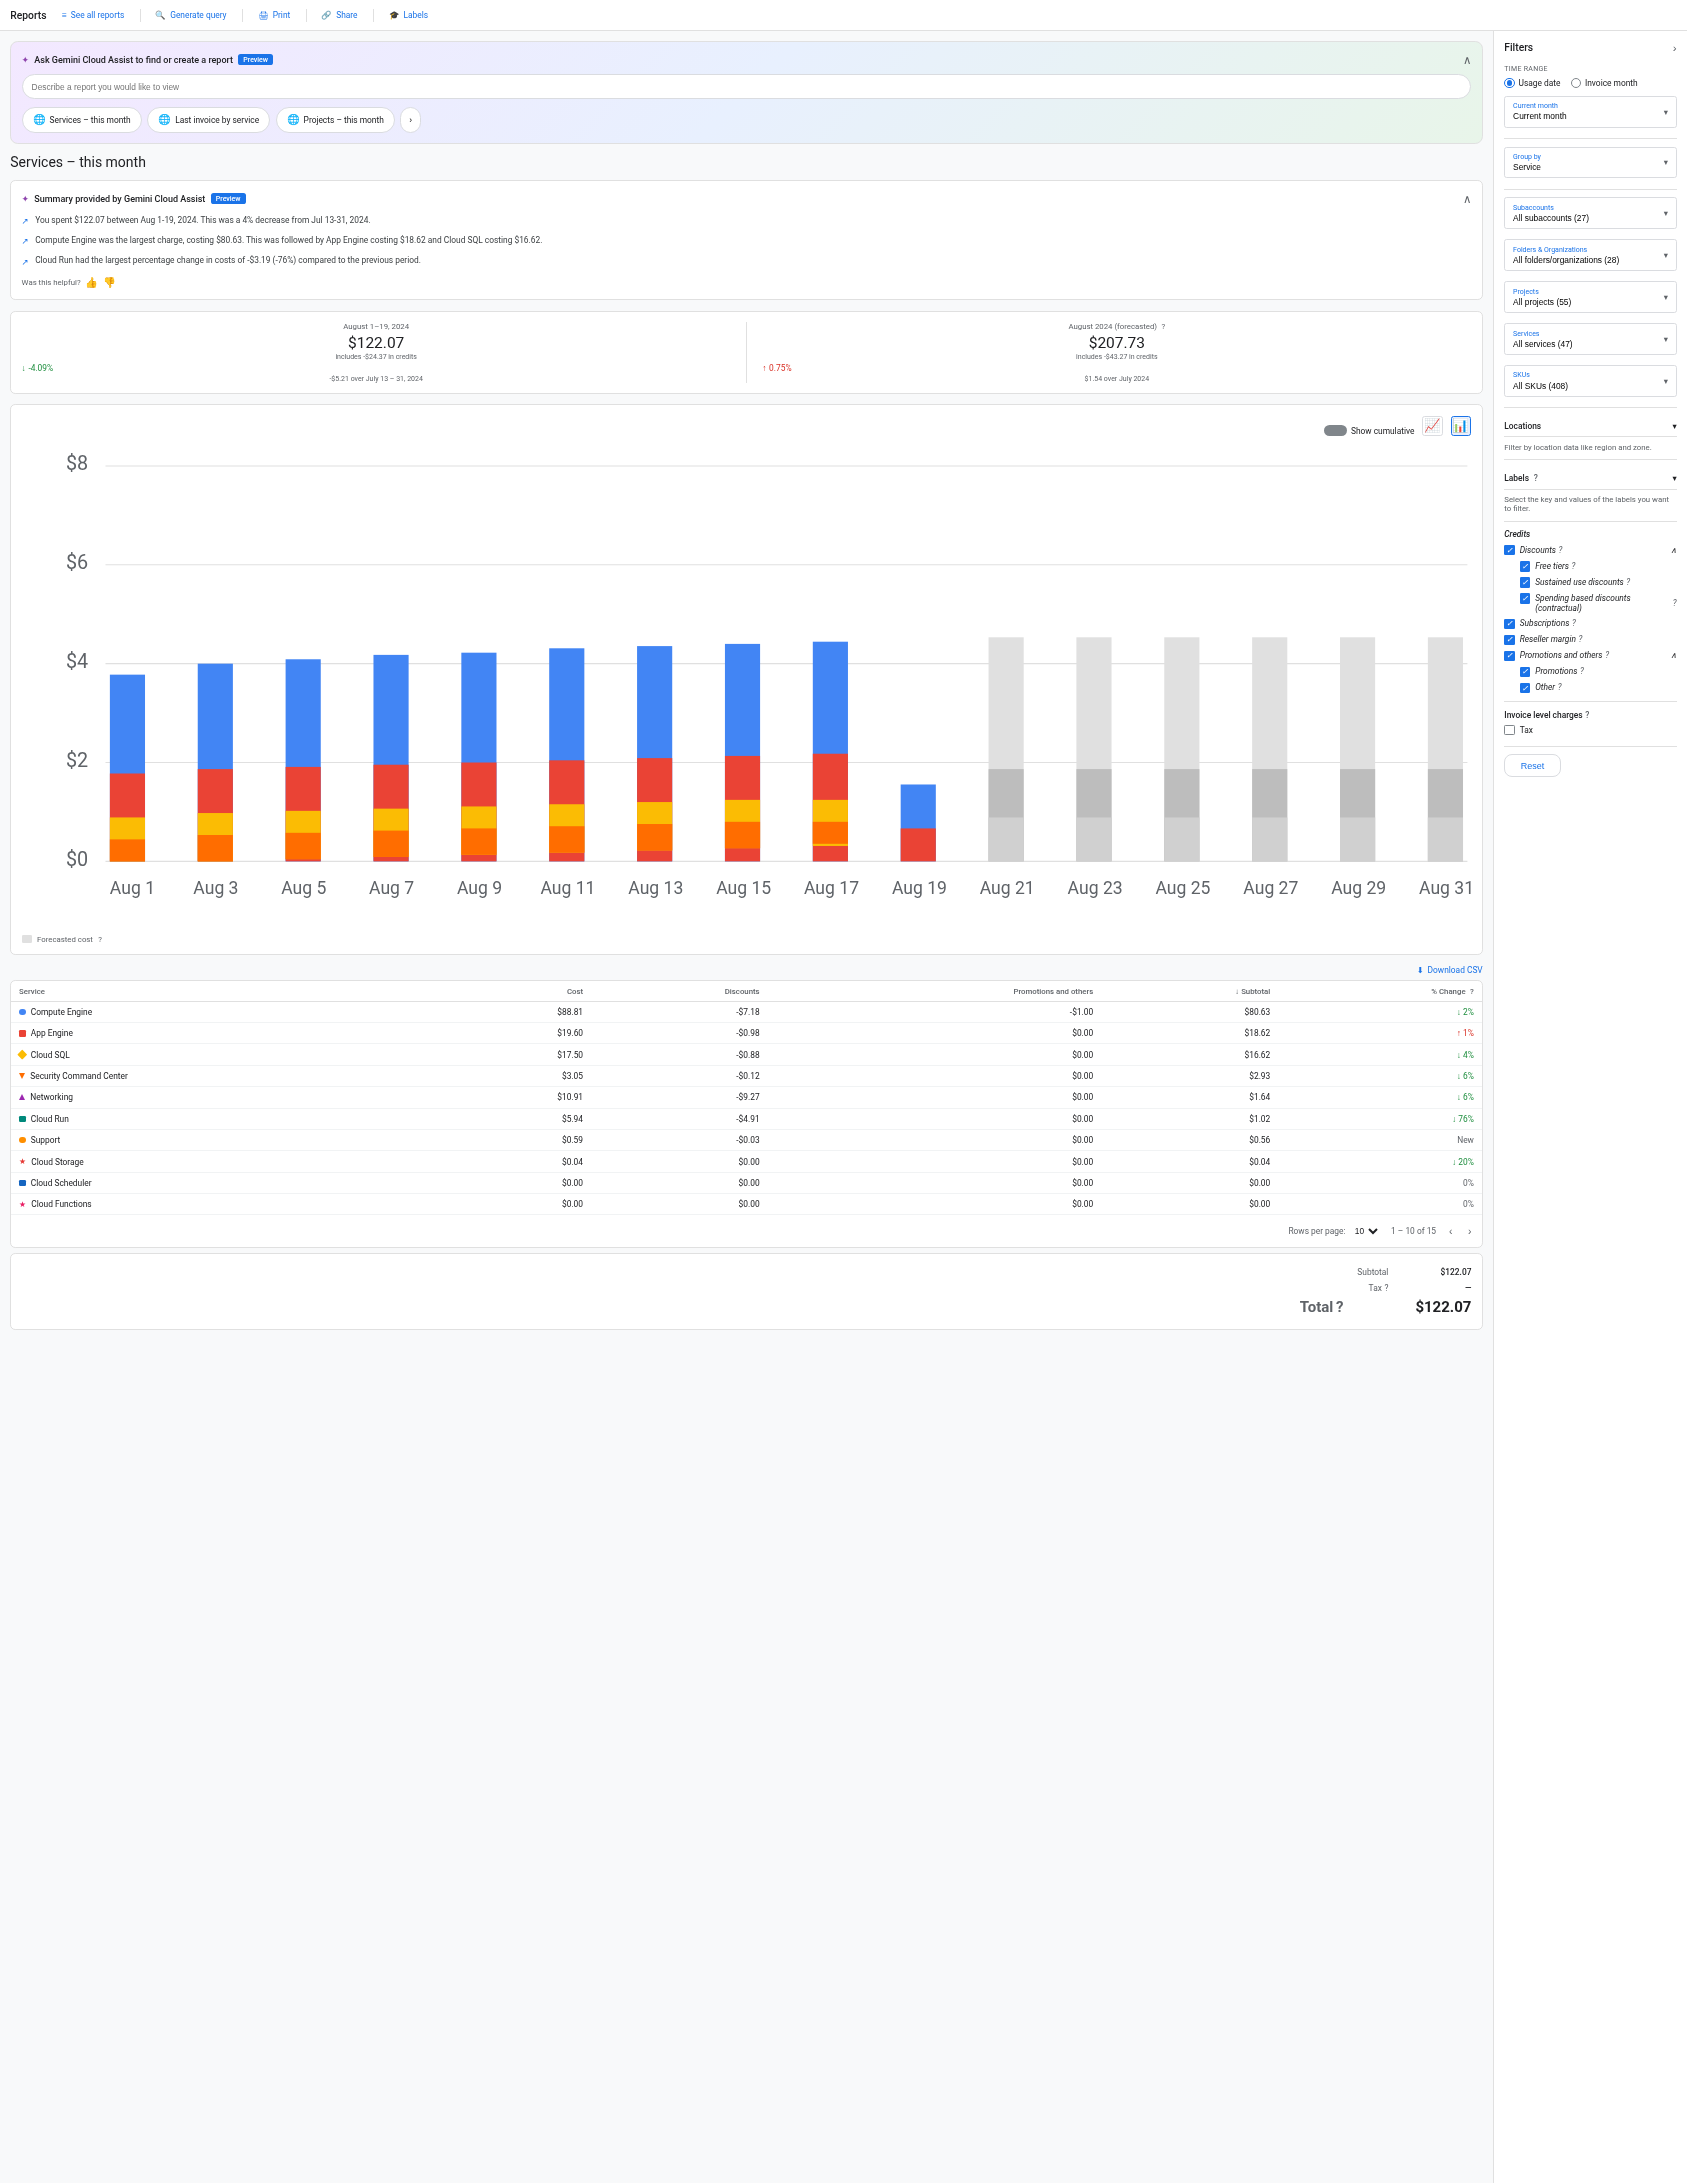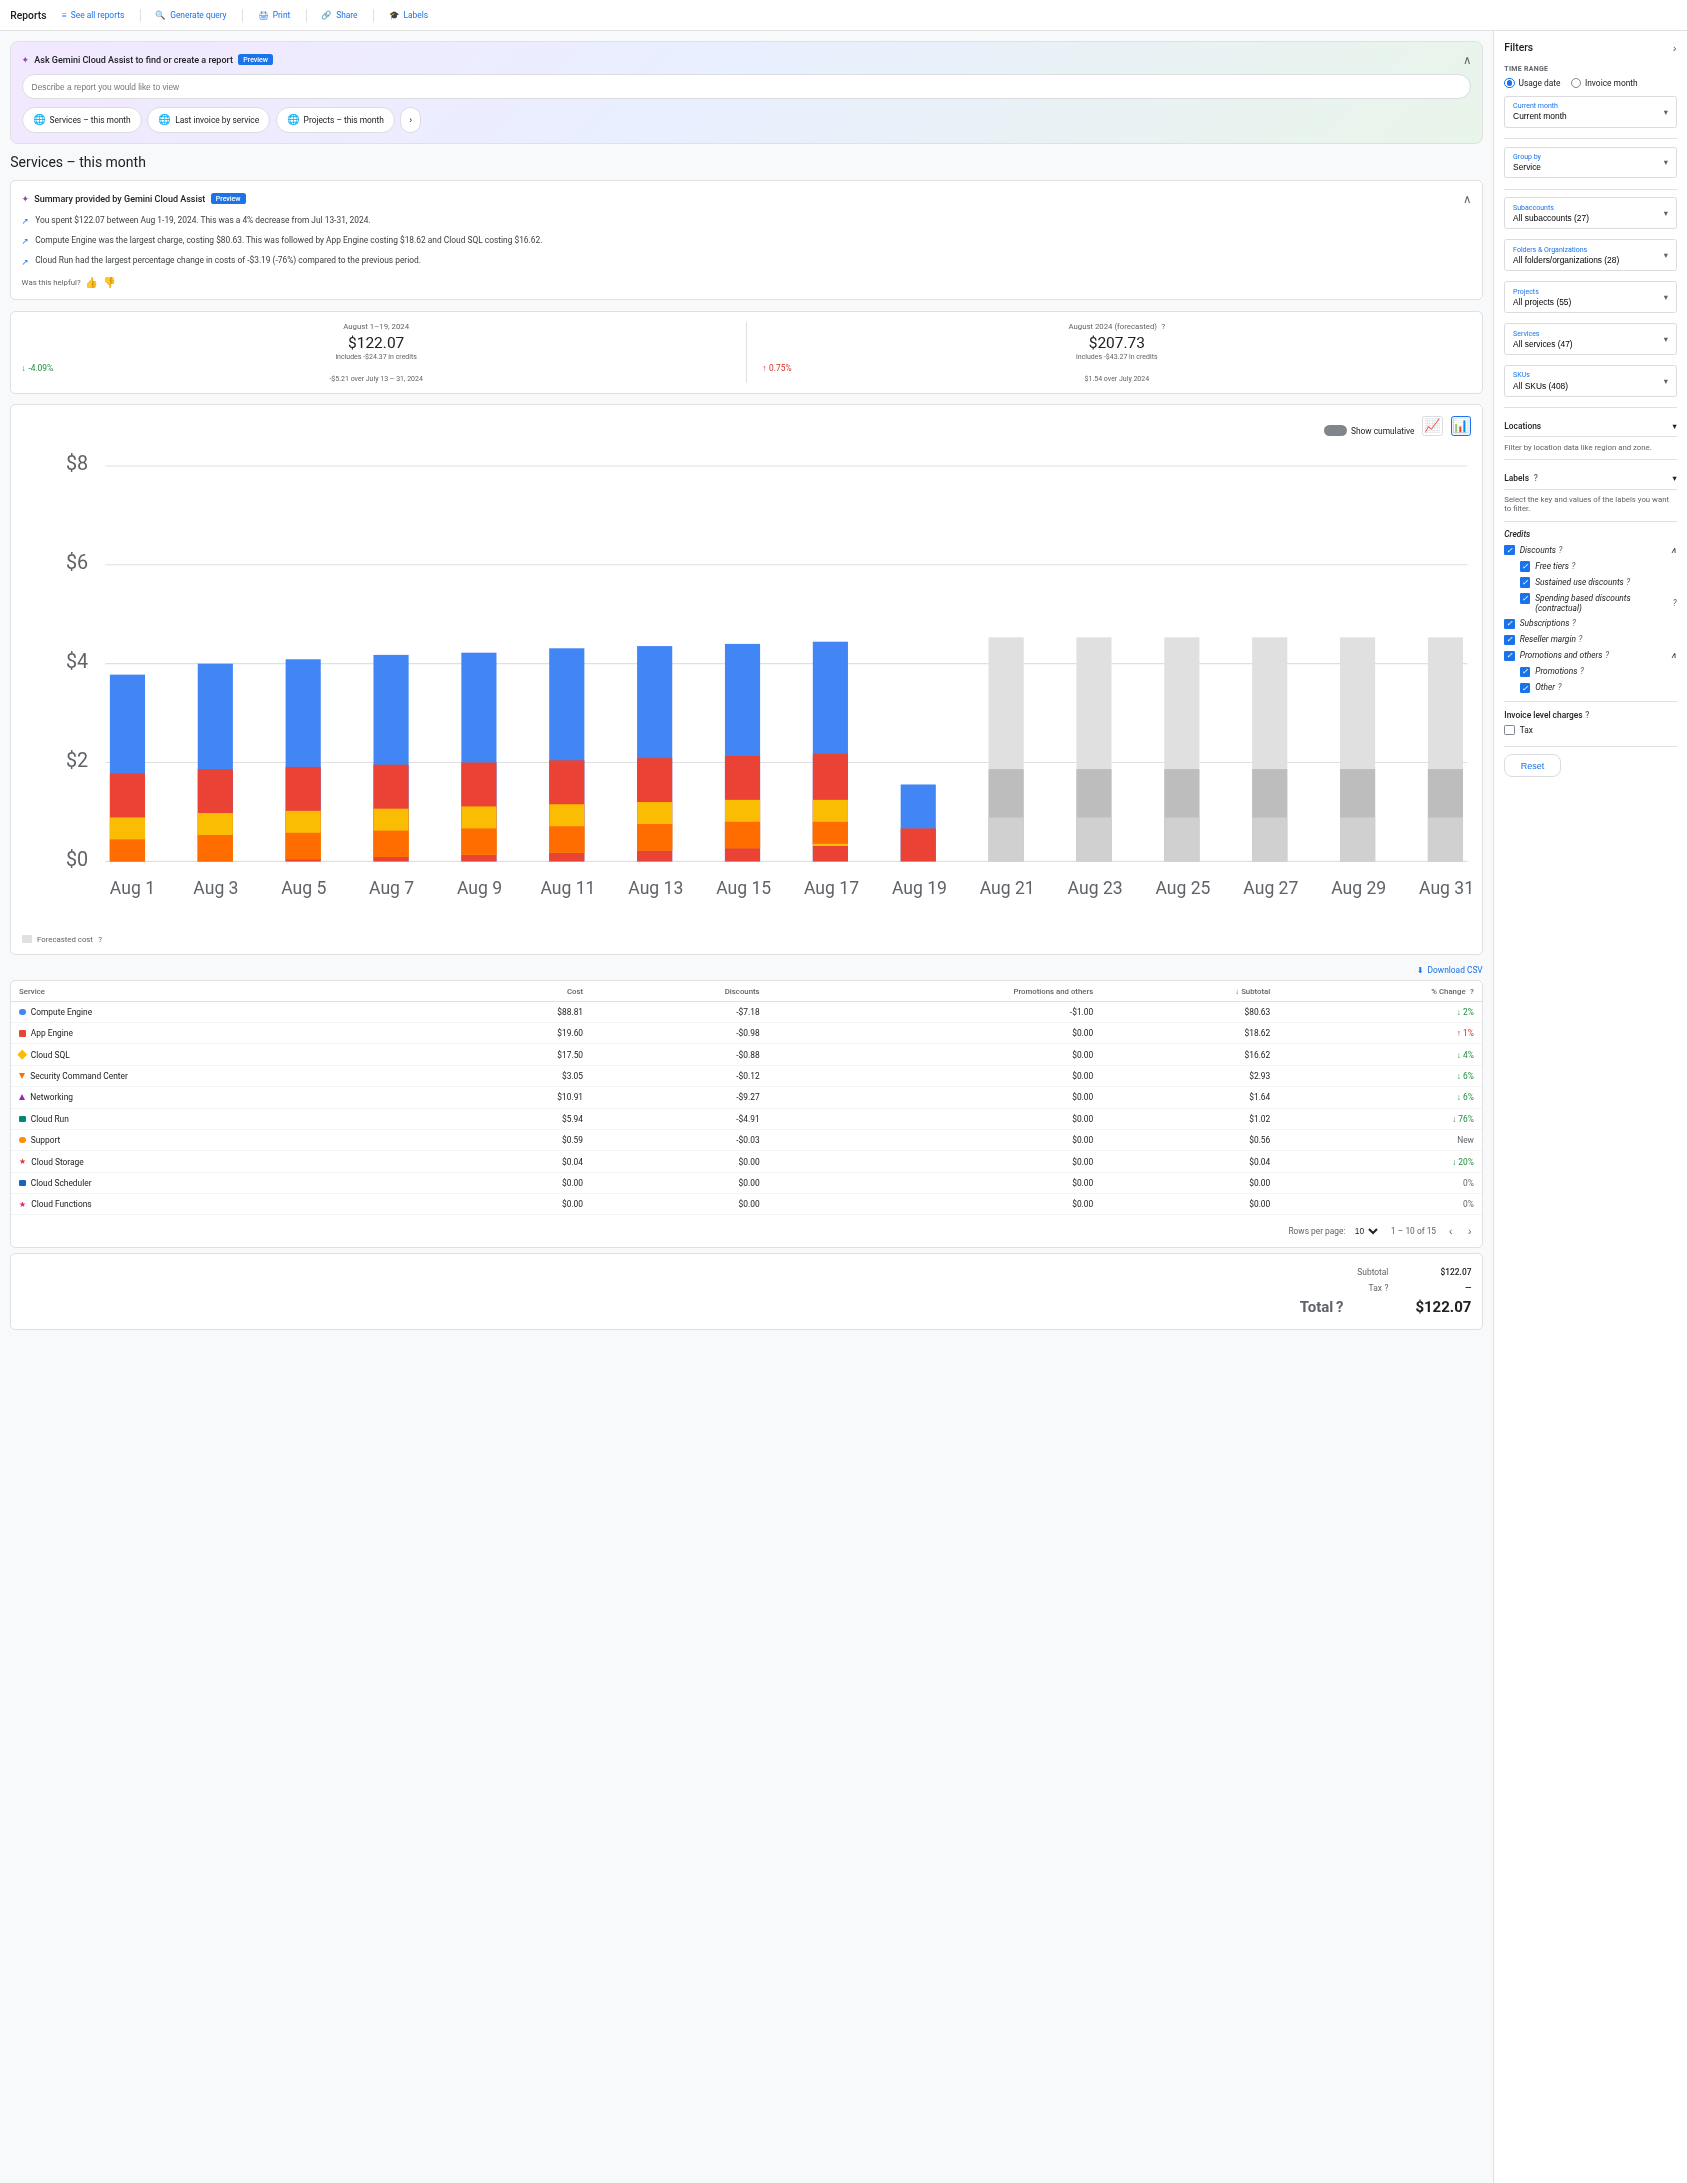--- a/index.html
+++ b/index.html
@@ -87,21 +87,21 @@
     
     .totals-card { background: #fff; border: 0.6px solid #e0e0e0; border-radius: 5.2px; padding: 10.3px; margin-top: 5.2px; }
     .totals-row { display: flex; justify-content: flex-end; gap: 31px; align-items: center; padding: 2.6px 0; font-size: 8.4px; }
     .totals-label { color: #5f6368; display: flex; align-items: center; gap: 2.6px; }
     .totals-value { font-weight: 500; min-width: 52px; text-align: right; }
     .totals-total { font-size: 15px; font-weight: 700; margin-left: 41px; }
 
     
     .sidebar-title { font-size: 10.3px; font-weight: 500; color: #202124; margin-bottom: 10.3px; display: flex; align-items: center; justify-content: space-between; }
     .filter-section { margin-bottom: 10.3px; }
-    .filter-label { font-size: 7px; color: #5f6368; margin-bottom: 5.2px; font-weight: 700; text-transform: uppercase; letter-spacing: 0.3px; }
+    .filter-label { font-size: 7px; color: #5f6368; margin-bottom: 5.2px; font-weight: 400; text-transform: uppercase; letter-spacing: 0.3px; }
     .radio-group { display: flex; gap: 10.3px; margin-bottom: 7.8px; }
     .radio-option { display: flex; align-items: center; gap: 3.9px; font-size: 8.4px; cursor: pointer; }
     .radio-dot { width: 10.3px; height: 10.3px; border-radius: 50%; border: 1.3px solid #1a73e8; display: flex; align-items: center; justify-content: center; }
     .radio-dot.checked::after { content: ''; width: 5.2px; height: 5.2px; background: #1a73e8; border-radius: 50%; }
     .radio-dot.unchecked { border-color: #80868b; }
     .dropdown-label { font-size: 7px; color: #1a73e8; margin-bottom: 1.3px; }
     .dropdown-wrapper { border: 0.6px solid #dadce0; border-radius: 2.6px; padding: 5.2px 7.8px; margin-bottom: 5.2px; position: relative; }
     .dropdown-wrapper select { width: 100%; border: none; outline: none; font-size: 8.4px; background: transparent; cursor: pointer; -webkit-appearance: none; padding-right: 13px; }
     .dropdown-chevron { position: absolute; right: 7.8px; top: 50%; transform: translateY(-50%); color: #5f6368; }
 

